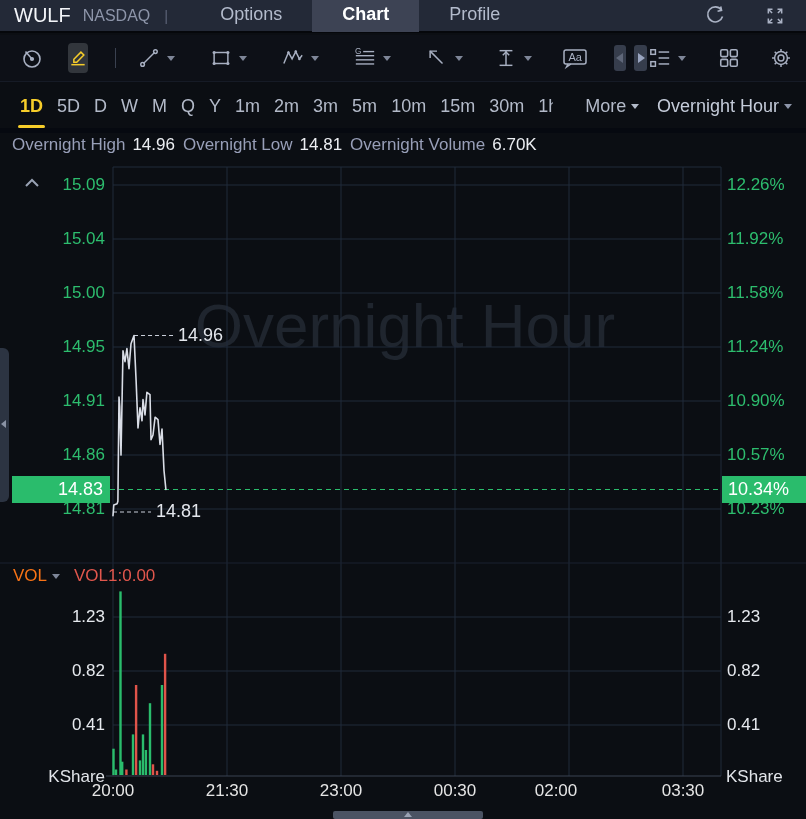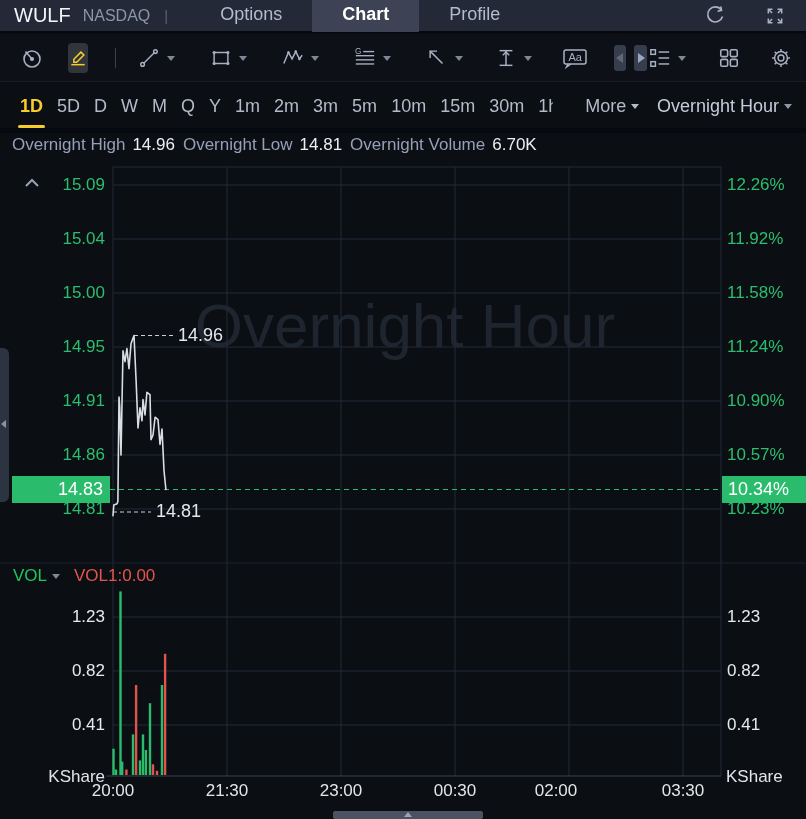--- a/index.html
+++ b/index.html
@@ -61,21 +61,21 @@
   .vol-right{left:727px;color:#e6e9ee;}
   .xlabel{position:absolute;top:781px;width:70px;margin-left:-35px;text-align:center;
           font-size:17px;color:#e5e5e5;}
   .kshare{position:absolute;top:767px;font-size:17px;color:#e2e5ea;}
   .price-tag{position:absolute;left:12px;top:476px;width:91px;height:27px;background:#2abc6c;
              color:#ffffff;font-size:18px;line-height:27px;text-align:right;padding-right:7px;}
   .pct-tag{position:absolute;left:722px;top:476px;width:78px;height:27px;background:#2abc6c;
            color:#ffffff;font-size:18px;line-height:27px;padding-left:6px;}
   .anno{position:absolute;font-size:18px;color:#e3e6ec;}
   .vol-header{position:absolute;left:13px;top:566px;display:flex;align-items:center;}
-  .vol-title{font-size:17px;color:#22c55e;}
+  .vol-title{font-size:17px;color:#f97316;}
   .vol-ind{font-size:17px;color:#e2574d;margin-left:14px;}
   .chevron-up{position:absolute;left:24px;top:176px;width:16px;height:14px;cursor:pointer;}
   .left-tab{position:absolute;left:0;top:348px;width:9px;height:154px;background:#2c3442;
             border-radius:0 6px 6px 0;cursor:pointer;}
   .left-tab::after{content:"";position:absolute;left:1px;top:72px;width:0;height:0;
             border-top:4px solid transparent;border-bottom:4px solid transparent;
             border-right:5px solid #8a93a5;}
   .scroll-handle{position:absolute;left:333px;top:811px;width:150px;height:8px;background:#4b5363;
             border-radius:2px;cursor:pointer;}
   .scroll-handle::after{content:"";position:absolute;left:71px;top:1px;width:0;height:0;

